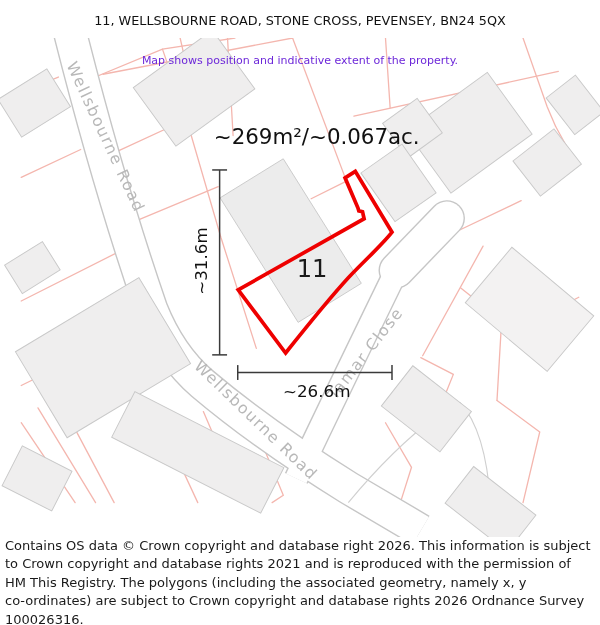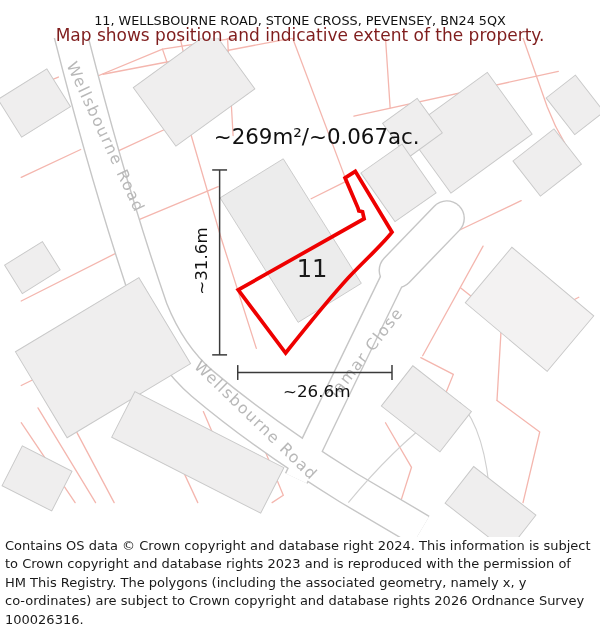--- a/index.html
+++ b/index.html
@@ -1,21 +1,21 @@
 <!DOCTYPE html>
 <html><head>
 <meta charset="utf-8">
 <style>
   html,body{margin:0;padding:0;background:#ffffff;}
   #page{position:relative;width:600px;height:625px;background:#ffffff;overflow:hidden;
         font-family:"DejaVu Sans","Liberation Sans",sans-serif;}
   #header{position:absolute;top:0;left:0;width:600px;height:38px;text-align:center;
           padding-top:13px;box-sizing:border-box;background:#ffffff;z-index:3;}
   #header .t1{font-size:12.8px;line-height:15px;color:#111111;}
-  #header .t2{font-size:17px;line-height:15px;color:#7f1d1d;}
+  #header .t2{font-size:11px;line-height:15px;color:#6d28d9;margin-top:25px;}
   #mapwrap{position:absolute;top:38px;left:0;width:600px;height:499px;overflow:hidden;background:#ffffff;}
   #footer{position:absolute;top:537px;left:5px;width:591px;color:#1a1a1a;
           font-size:13px;line-height:18.4px;background:#ffffff;z-index:3;}
   svg text{font-family:"DejaVu Sans","Liberation Sans",sans-serif;}
   .roadlabel{fill:#b8b8b8;font-size:17px;letter-spacing:1.5px;}
   .dimlabel{fill:#111111;font-size:18px;}
   .arealabel{fill:#111111;font-size:23px;}
   .plotlabel{fill:#1a1a1a;font-size:26px;}
 </style>
 </head>
@@ -148,20 +148,20 @@
         <path d="M233,398 L399,398"></path>
         <path d="M233,390 L233,406"></path>
         <path d="M399,390 L399,406"></path>
       </g>
       <text class="dimlabel" x="195" y="278" text-anchor="middle" dominant-baseline="middle" transform="rotate(-90 195 278)">~31.6m</text>
       <text class="dimlabel" x="318" y="424" text-anchor="middle">~26.6m</text>
     </svg>
   </div>
 
   <div id="footer">
-    <div>Contains OS data © Crown copyright and database right 2024. This information is subject</div>
-    <div>to Crown copyright and database rights 2023 and is reproduced with the permission of</div>
+    <div>Contains OS data © Crown copyright and database right 2026. This information is subject</div>
+    <div>to Crown copyright and database rights 2021 and is reproduced with the permission of</div>
     <div>HM This Registry. The polygons (including the associated geometry, namely x, y</div>
     <div>co-ordinates) are subject to Crown copyright and database rights 2026 Ordnance Survey</div>
     <div>100026316.</div>
   </div>
 
 </div>
 
 </body></html>

